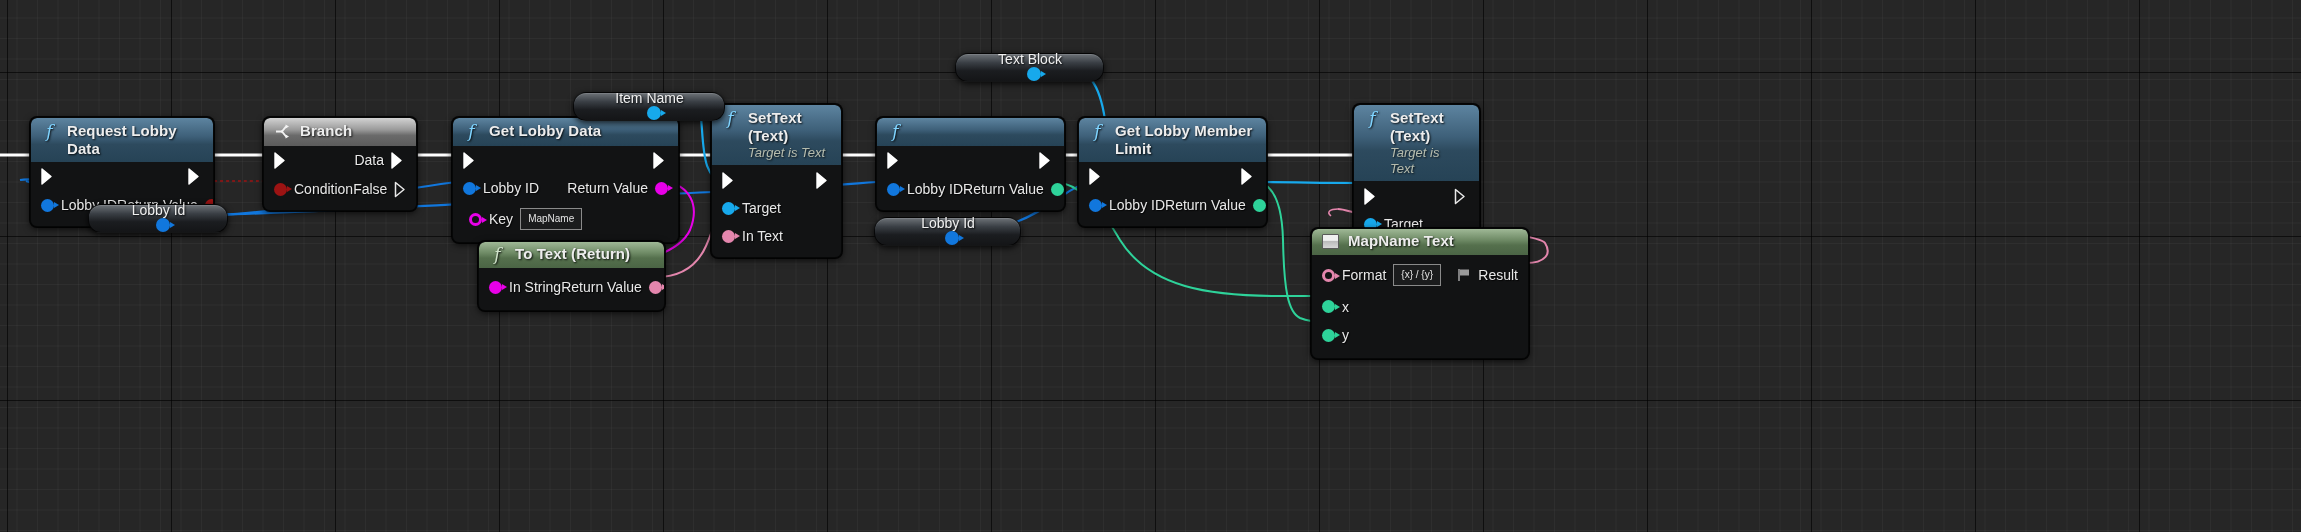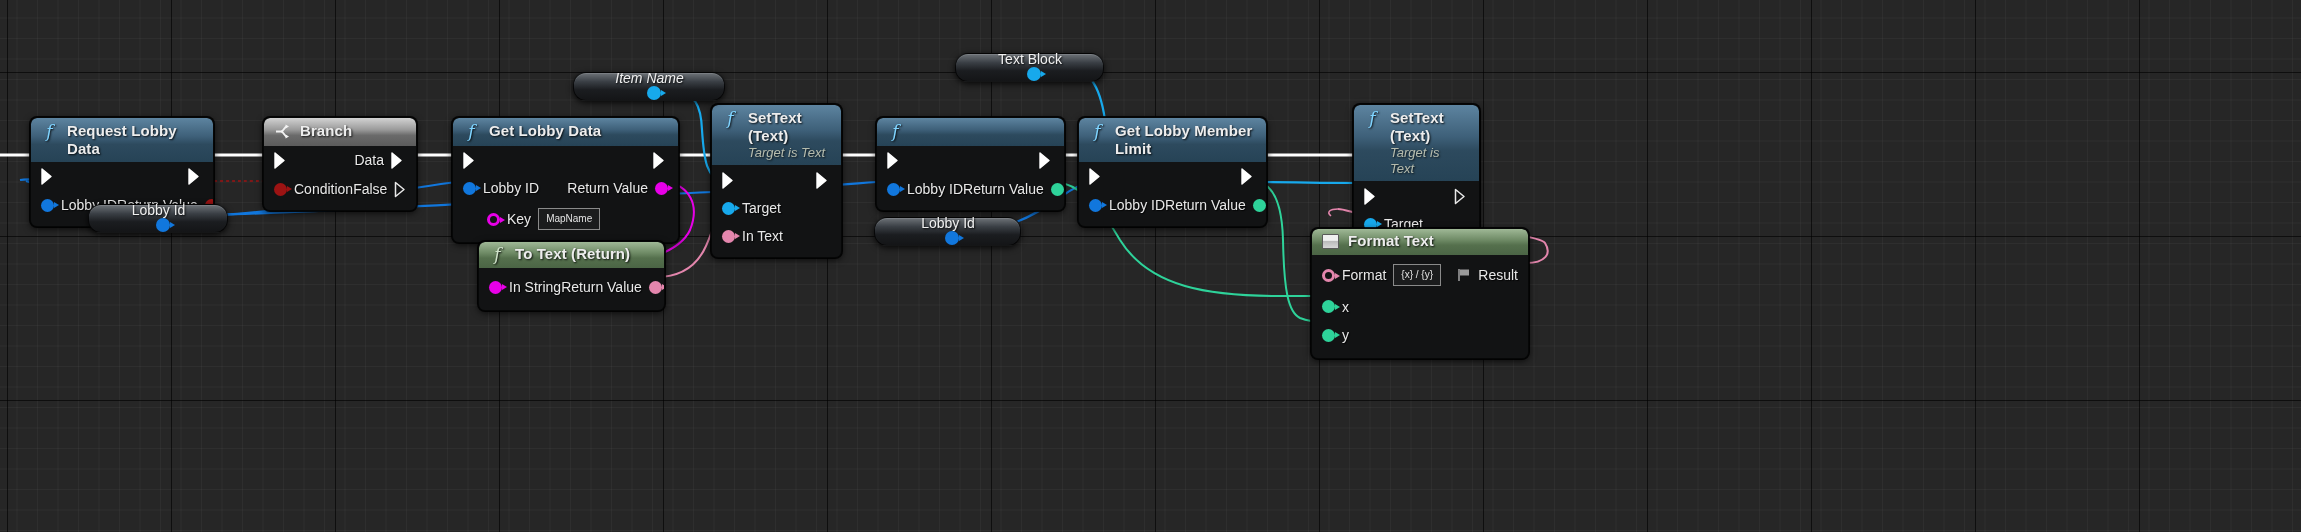--- a/index.html
+++ b/index.html
@@ -397,21 +397,21 @@
       <div class="pin-row" style="height:28px; padding:0 10px;">
         <div class="pin-left">
           <span class="pin-dot blue conn-right"></span>
           <span class="pin-label">Lobby ID</span>
         </div>
         <div class="pin-right">
           <span class="pin-label">Return Value</span>
           <span class="pin-dot magenta conn-right"></span>
         </div>
       </div>
-      <div class="pin-row" style="height:34px; padding:0 10px 6px 10px;margin-left:24px;">
+      <div class="pin-row" style="height:34px; padding:0 10px 6px 16px;">
         <div class="pin-left">
           <span class="pin-ring ring-magenta"></span>
           <span class="pin-label">Key</span>
           <span class="val-box">MapName</span>
         </div>
       </div>
     </div>
   </div>
 
   <div class="node" style="left:478px; top:241px; width:185px;">
@@ -595,21 +595,21 @@
       </div>
     </div>
   </div>
 
   <div class="node" style="left:1311px; top:228px; width:216px; z-index:12;">
     <div class="node-header hdr-pure" style="padding:3px 12px 3px 10px;">
       <span class="hdr-icon">
           <span class="icon-textblock"></span>
         </span>
       <div>
-          <div class="hdr-title">Format Text</div>
+          <div class="hdr-title">MapName Text</div>
         </div>
     </div>
     <div class="node-body">
       <div class="pin-row" style="height:36px; padding:2px 10px 0 10px;">
         <div class="pin-left">
           <span class="pin-ring ring-pink"></span>
           <span class="pin-label">Format</span>
           <span class="val-box">{x} / {y}</span>
           <span class="flag-icon">
             <svg width="14" height="14" viewBox="0 0 14 14">
@@ -636,21 +636,21 @@
         </div>
       </div>
     </div>
   </div>
 
   <div class="var-node" style="left:88px; top:204px; width:103px;">
     <span class="var-label">Lobby Id</span>
     <span class="pin-dot blue conn-right"></span>
   </div>
 
-  <div class="var-node" style="left:573px; top:72px; width:115px;font-style:italic;">
+  <div class="var-node" style="left:573px; top:92px; width:115px;">
     <span class="var-label">Item Name</span>
     <span class="pin-dot cyan conn-right"></span>
   </div>
 
   <div class="var-node" style="left:955px; top:53px; width:112px;">
     <span class="var-label">Text Block</span>
     <span class="pin-dot cyan conn-right"></span>
   </div>
 
   <div class="var-node" style="left:874px; top:217px; width:110px;">

